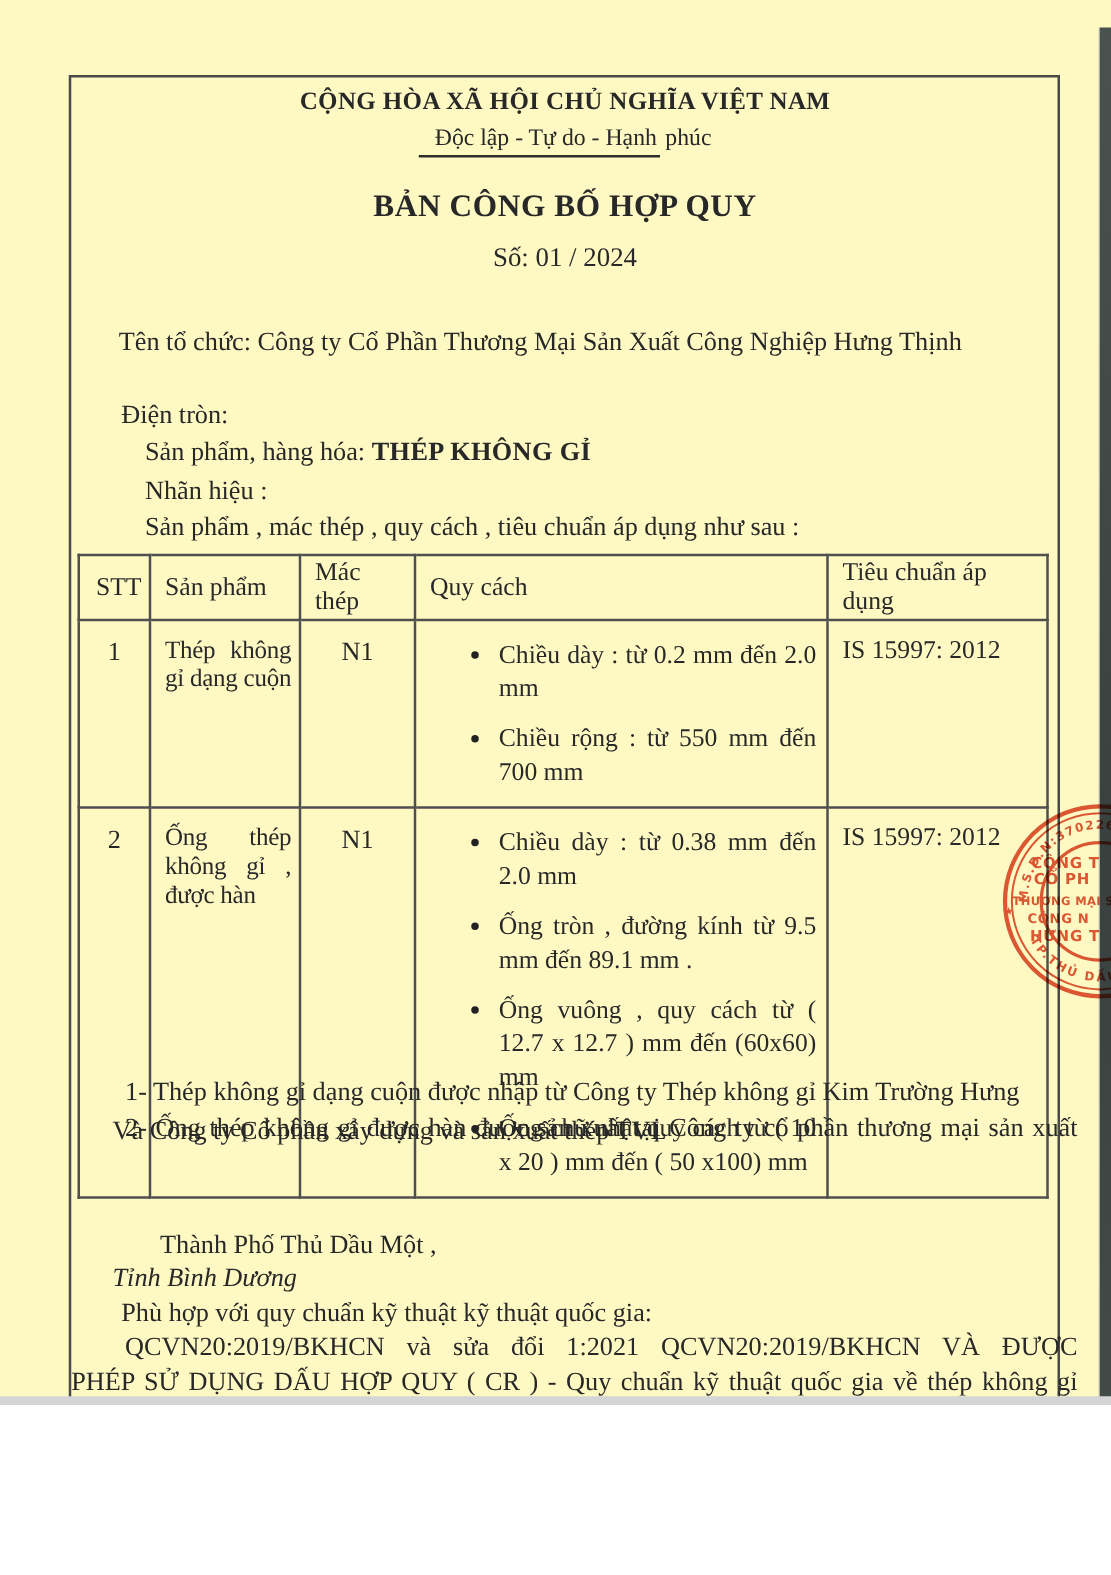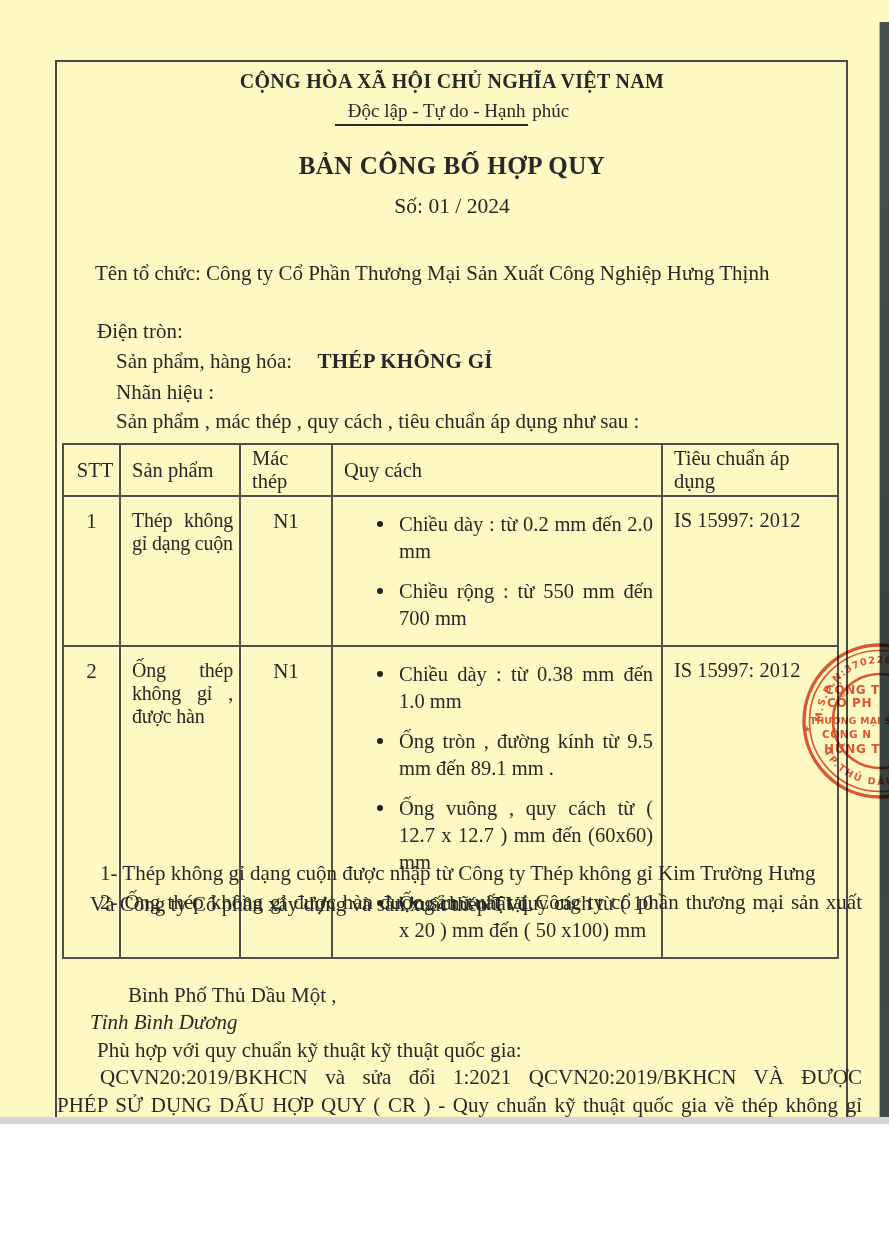--- a/index.html
+++ b/index.html
@@ -34,21 +34,21 @@
     position: absolute; left: 57px; top: 0;
     width: 790px; text-align: center;
   }
   .hdr > div { position: absolute; width: 100%; }
   .republic { top: 70px;  font-size: 20px; font-weight: bold; letter-spacing: .3px; }
   .motto    { top: 100px; font-size: 19px; font-weight: normal; }
   .motto .u { border-bottom: 2.5px solid #2c2c2c; padding: 0 2px 3px 13px; }
   .title    { top: 152px; font-size: 25px; font-weight: bold; letter-spacing: .5px; }
   .number   { top: 194px; font-size: 21.5px; }
   .t { position: absolute; font-size: 21px; line-height: 1.25; white-space: nowrap; }
-  .bold { font-weight: bold; letter-spacing: .3px; margin-left: 20px; }
+  .bold { font-weight: bold; letter-spacing: .3px; }
   .doc-table {
     position: absolute; left: 62px; top: 443px;
     width: 775px;
     border-collapse: collapse;
     table-layout: fixed;
   }
   .doc-table th, .doc-table td {
     border: 2px solid #4f4f4f;
     font-weight: normal;
     vertical-align: top;
@@ -140,35 +140,35 @@
           </ul>
         </td>
         <td class="std">IS 15997: 2012</td>
       </tr>
       <tr style="height:233px;">
         <td class="stt c">2</td>
         <td class="prod">Ống thép không gỉ , được hàn</td>
         <td class="grade c">N1</td>
         <td class="specs">
           <ul class="spec-list">
-            <li>Chiều dày : từ 0.38 mm đến 1.0 mm</li>
+            <li>Chiều dày : từ 0.38 mm đến 2.0 mm</li>
             <li>Ống tròn , đường kính từ 9.5 mm đến 89.1 mm .</li>
             <li>Ống vuông , quy cách từ ( 12.7 x 12.7 ) mm đến (60x60) mm</li>
             <li>Ống chữ nhật quy cách từ ( 10 x 20 ) mm đến ( 50 x100) mm</li>
           </ul>
         </td>
         <td class="std">IS 15997: 2012</td>
       </tr>
     </tbody>
   </table>
 
   <div class="t" style="left:100px; top:860px;">1-  Thép không gỉ dạng cuộn được nhập từ Công ty Thép không gỉ Kim Trường Hưng</div>
   <div class="t" style="left:90px;  top:891px;">Và Công ty Cổ phần xây dựng và sản xuất thép TVL</div>
   <div class="t jl" style="left:100px; top:889px; width:762px;">2-  Ống thép không gỉ được hàn được sản xuất tại Công ty cổ phần thương mại sản xuất</div>
-  <div class="t" style="left:128px; top:982px;">Bình Phố Thủ Dầu Một ,</div>
+  <div class="t" style="left:128px; top:982px;">Thành Phố Thủ Dầu Một ,</div>
   <div class="t" style="left:90px;  top:1009px;font-style:italic;">Tỉnh Bình Dương</div>
   <div class="t" style="left:97px;  top:1037px;">Phù hợp với quy chuẩn kỹ thuật kỹ thuật quốc gia:</div>
   <div class="t jl" style="left:100px; top:1064px; width:762px;">QCVN20:2019/BKHCN và sửa đổi 1:2021 QCVN20:2019/BKHCN VÀ ĐƯỢC</div>
   <div class="t jl" style="left:57px;  top:1092px; width:805px;">PHÉP SỬ DỤNG DẤU HỢP QUY ( CR ) -  Quy chuẩn kỹ thuật quốc gia về thép không gỉ</div>
 
   <svg class="stamp" width="170" height="170" viewBox="0 0 170 170">
     <g fill="none" stroke="#d84b31">
       <circle cx="85" cy="85" r="76" stroke-width="3.4"></circle>
       <circle cx="85" cy="85" r="70.5" stroke-width="1.6"></circle>
       <circle cx="85" cy="85" r="47" stroke-width="2.6"></circle>

